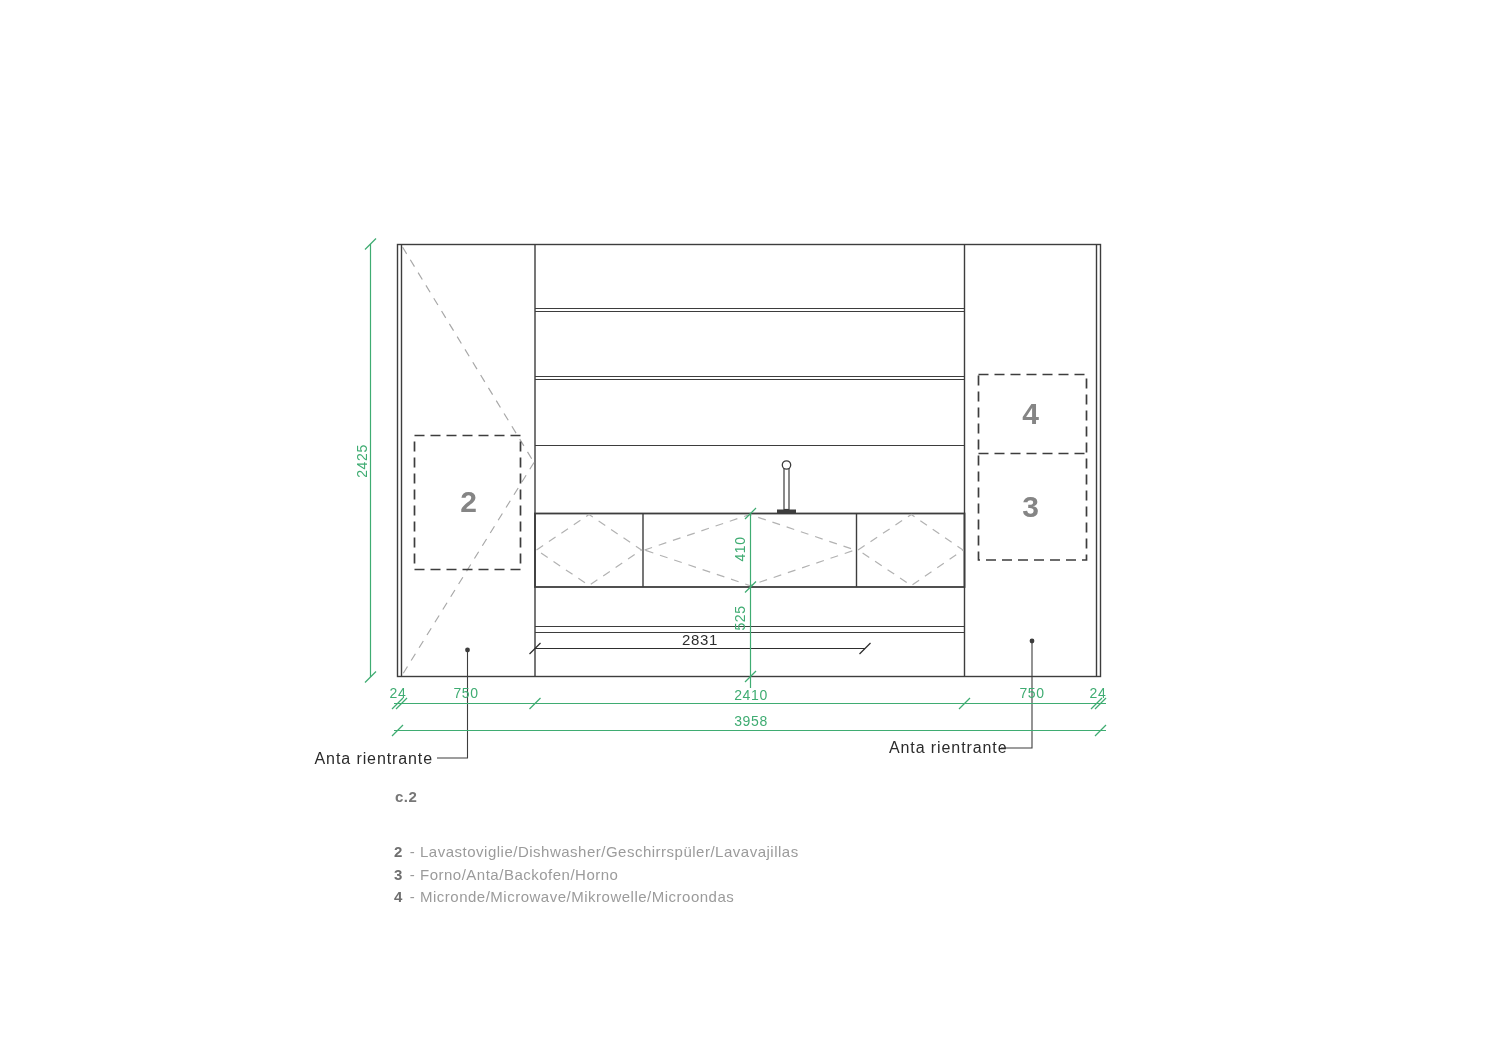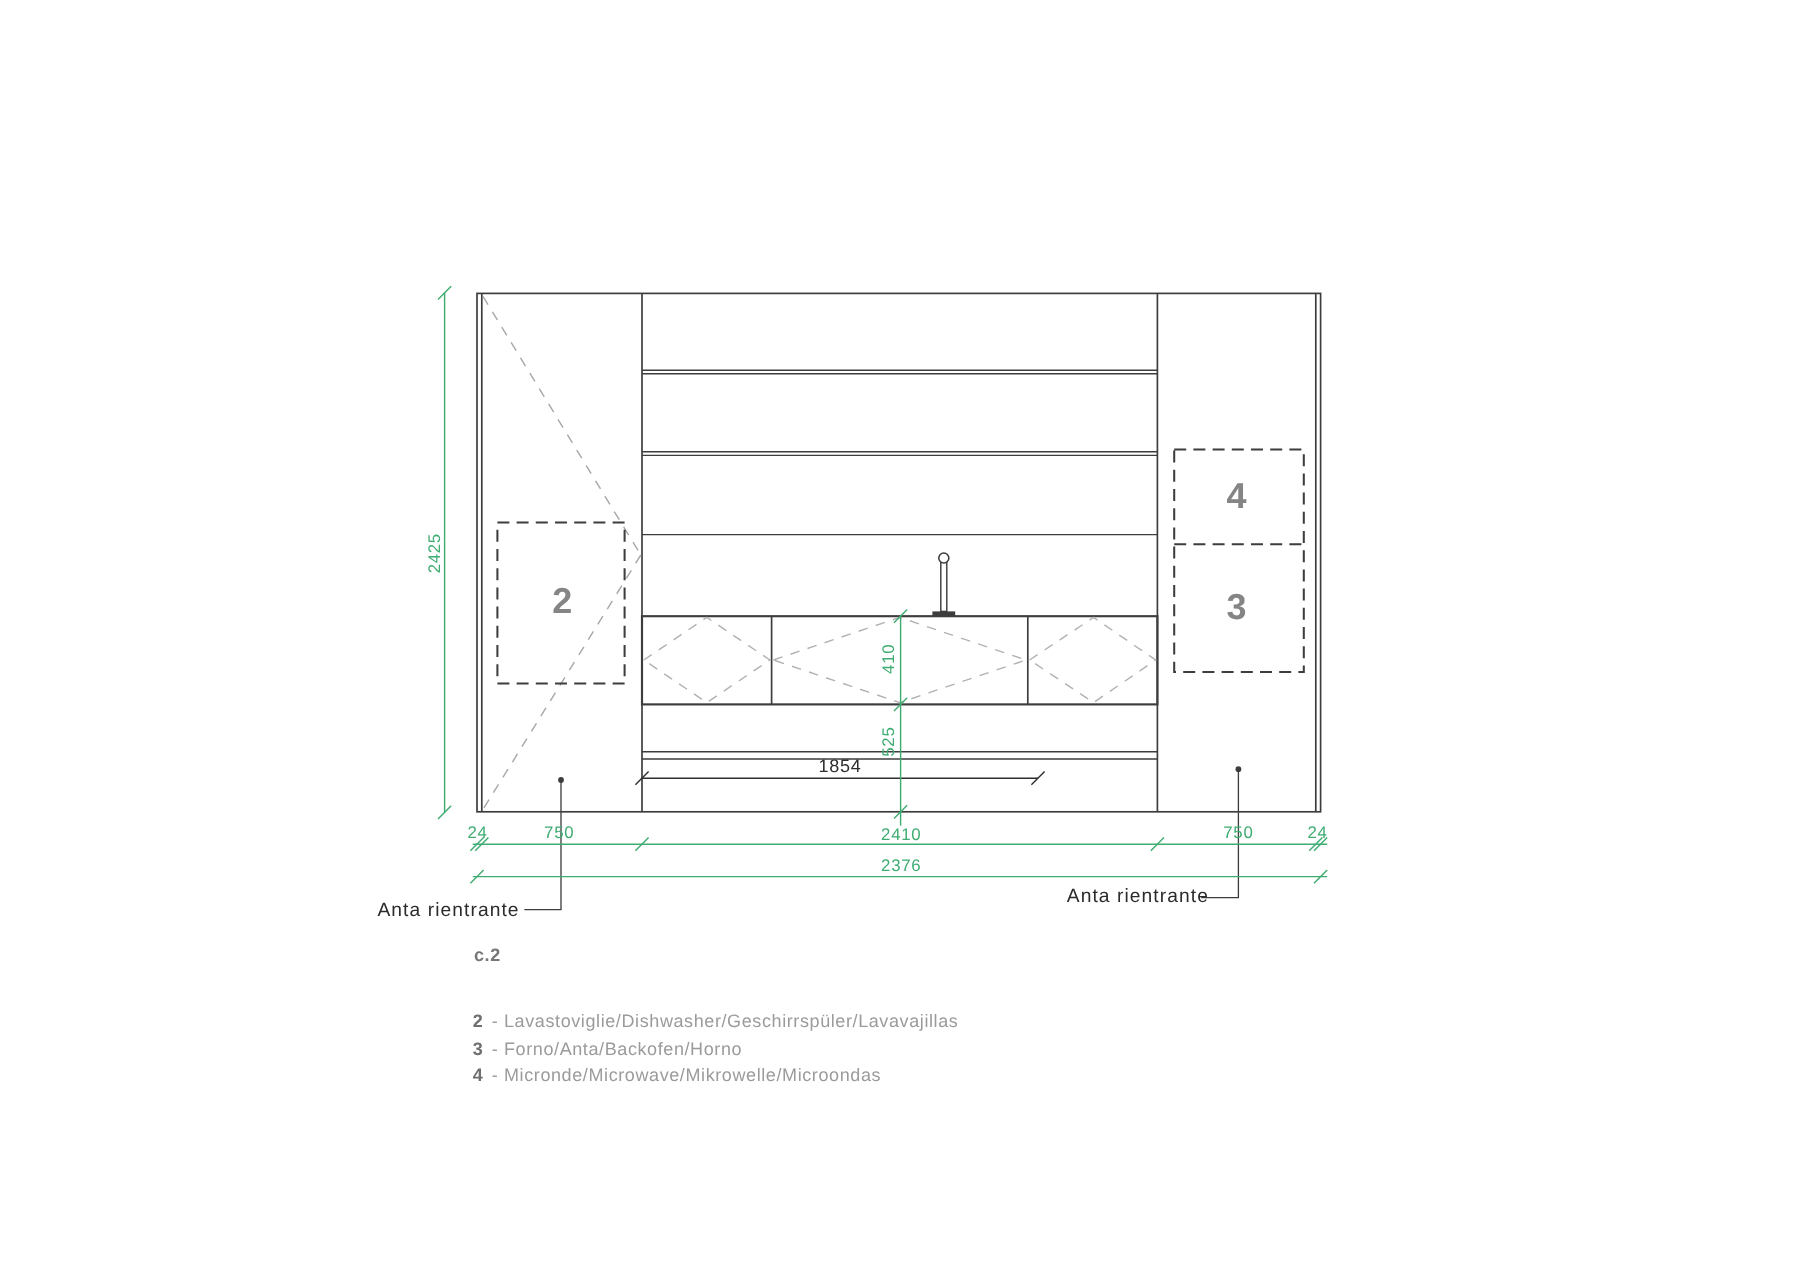--- a/index.html
+++ b/index.html
@@ -117,28 +117,28 @@
     <g stroke="#3FAC72" stroke-width="1.2" fill="none">
       <line x1="394" y1="730.5" x2="1106" y2="730.5"></line>
       <line x1="392" y1="736" x2="403" y2="725"></line>
       <line x1="1095" y1="736" x2="1106" y2="725"></line>
     </g>
   </svg>
 
   <div class="t dim rot" style="left:362px;top:461px;">2425</div>
   <div class="t dim rot" style="left:740px;top:549px;">410</div>
   <div class="t dim rot" style="left:740px;top:618px;">525</div>
-  <div class="t dim-dark ctr" style="left:700px;top:639px;">1854</div>
+  <div class="t dim-dark ctr" style="left:700px;top:639px;">2831</div>
 
   <div class="t dim ctr" style="left:398px;top:693px;">24</div>
   <div class="t dim ctr" style="left:466px;top:693px;">750</div>
   <div class="t dim ctr" style="left:751px;top:695px;">2410</div>
   <div class="t dim ctr" style="left:1032px;top:693px;">750</div>
   <div class="t dim ctr" style="left:1098px;top:693px;">24</div>
-  <div class="t dim ctr" style="left:751px;top:721px;">2376</div>
+  <div class="t dim ctr" style="left:751px;top:721px;">3958</div>
 
   <div class="t app-num ctr" style="left:469px;top:502px;">2</div>
   <div class="t app-num ctr" style="left:1031px;top:414px;">4</div>
   <div class="t app-num ctr" style="left:1031px;top:507px;">3</div>
 
   <div class="t callout right-align" style="left:433px;top:759px;">Anta rientrante</div>
   <div class="t callout left-align" style="left:889px;top:748px;">Anta rientrante</div>
 
   <div class="t code" style="left:395px;top:788px;text-align:center;">c.2</div>
 

